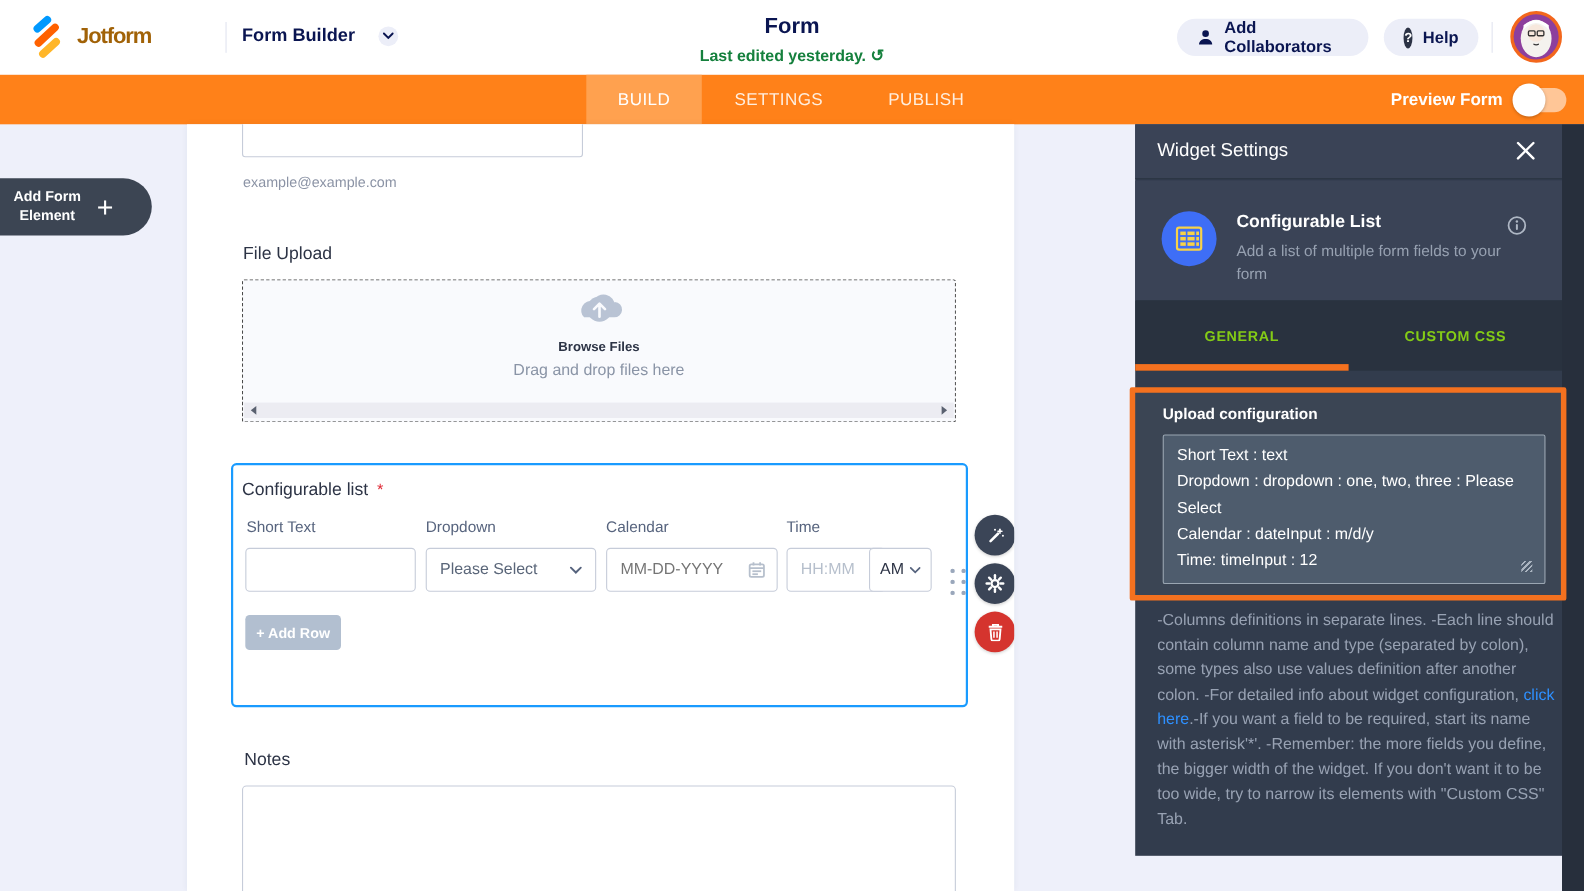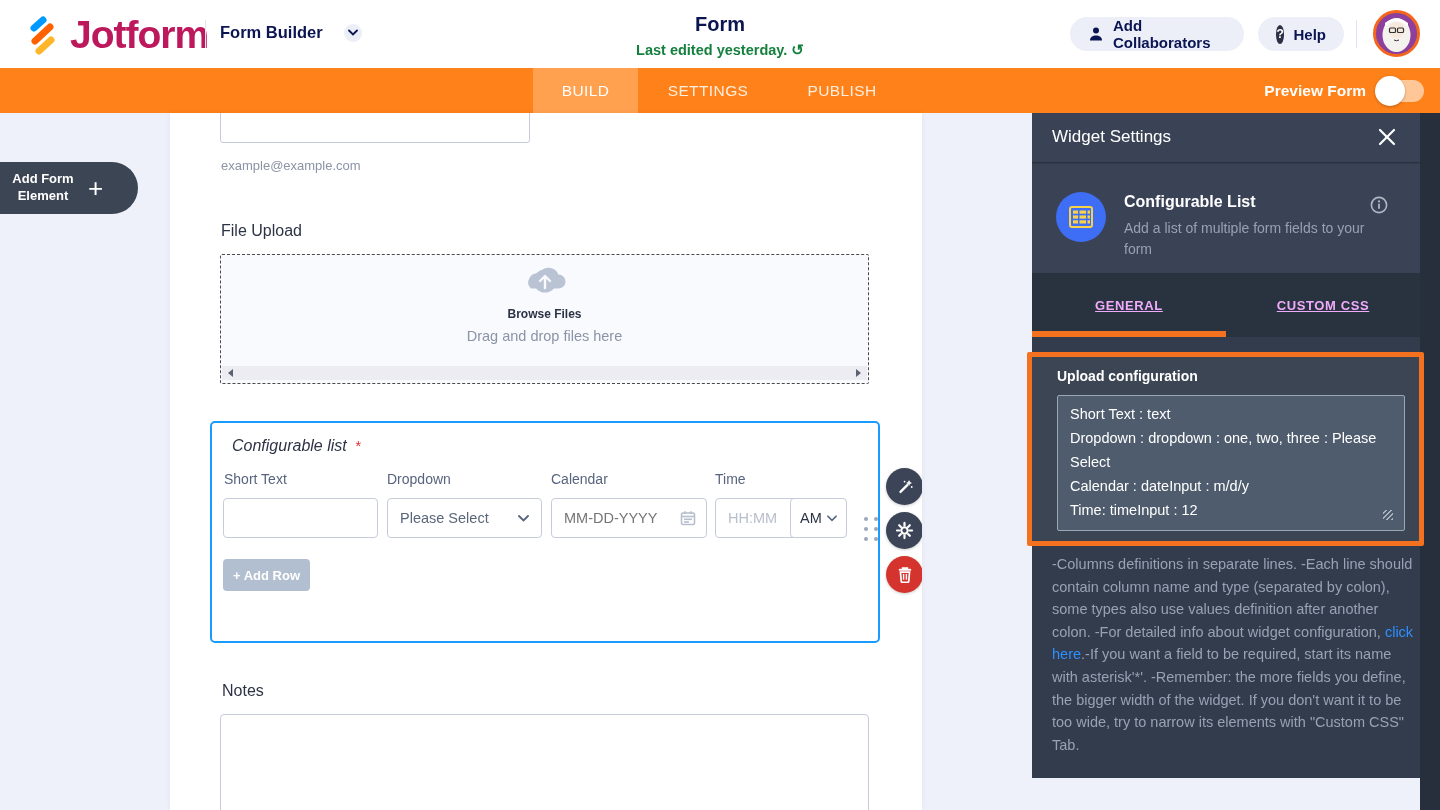--- a/index.html
+++ b/index.html
@@ -3,21 +3,21 @@
 <meta charset="utf-8">
 <style>
   * { margin:0; padding:0; box-sizing:border-box; }
   html,body { width:1440px; height:810px; }
   body { font-family:"Liberation Sans", sans-serif; background:#eef0fa; overflow:hidden; }
   #app { position:relative; width:1440px; height:810px; background:#eef0fa; }
 
   
   .header { position:absolute; left:0; top:0; width:1440px; height:68px; background:#fff; }
   .logo-wrap { position:absolute; left:24px; top:13px; display:flex; align-items:center; gap:10px; }
-  .logo-word { font-size:39px; font-weight:800; color:#be185d; letter-spacing:-1px; }
+  .logo-word { font-size:20px; font-weight:800; color:#a16207; letter-spacing:-1px; }
   .hdr-divider { position:absolute; top:20px; width:1px; height:28px; background:#e1e4f0; }
   .fb-label { position:absolute; left:220px; top:23px; display:flex; align-items:center; gap:21px;
               font-size:16.5px; font-weight:600; color:#0a1551; cursor:pointer; }
   .chev-circle { width:18px; height:18px; border-radius:50%; background:#eceef8; display:flex; align-items:center; justify-content:center; }
   .hdr-center { position:absolute; left:0; right:0; top:13px; text-align:center; pointer-events:none; }
   .form-title { font-size:20px; font-weight:700; color:#0a1551; }
   .last-edited { margin-top:5px; font-size:14.5px; font-weight:700; color:#15803d; }
   .last-edited .undo { font-size:15px; margin-left:4px; }
   .pill { position:absolute; top:17px; height:34px; border-radius:17px; background:#eceef8;
           display:flex; align-items:center; gap:9px; padding:0 18px; cursor:pointer;
@@ -58,21 +58,21 @@
   .browse-files { margin-top:4px; font-size:12px; font-weight:700; color:#2c3345; }
   .drop-hint { margin-top:7px; font-size:14.5px; color:#8a94a6; }
   .hscroll { position:absolute; left:1px; right:1px; bottom:3px; height:14px; background:#ececf2; cursor:pointer; }
   .hs-arrow { position:absolute; top:3px; width:0; height:0; border-top:4px solid transparent; border-bottom:4px solid transparent; }
   .hs-left  { left:6px;  border-right:5px solid #5a6170; }
   .hs-right { right:6px; border-left:5px solid #5a6170; }
 
   
   .widget { position:absolute; left:40px; top:308px; width:670px; height:222px; background:#fff;
             border:2px solid #199bff; border-radius:5px; }
-  .widget-title { position:absolute; left:20px; top:14px; font-size:16px; font-weight:500; color:#2c3345;font-style:italic; }
+  .widget-title { position:absolute; left:8px; top:14px; font-size:16px; font-weight:500; color:#2c3345; }
   .req { color:#e0303c; margin-left:8px; font-size:15px; }
   .col-label { position:absolute; top:48px; font-size:14px; color:#57647e; }
   .fld { position:absolute; top:75px; height:40px; border:1px solid #c6ccd9; border-radius:4px; background:#fff;
          font-size:14.5px; display:flex; align-items:center; padding:0 12px; color:#2c3345; }
   input.fld { font-family:"Liberation Sans", sans-serif; }
   input.fld::placeholder { color:#b6bfcc; opacity:1; }
   .selectbox { justify-content:space-between; cursor:pointer; }
   .sel-text { color:#5a6679; }
   .addrow-btn { position:absolute; left:11px; top:136px; width:87px; height:32px; background:#b2bfd0; border:none;
                 border-radius:4px; color:#fff; font-size:13px; font-weight:700; cursor:pointer;
@@ -93,21 +93,21 @@
   .panel-title { position:absolute; left:20px; top:14px; font-size:17px; font-weight:500; color:#fff; }
   .panel-close { position:absolute; right:22px; top:15px; width:20px; height:20px; cursor:pointer; }
   .panel-info { position:absolute; left:0; top:51px; width:388px; height:109px; background:#3a4356; }
   .w-icon-circle { position:absolute; left:24px; top:28px; width:50px; height:50px; border-radius:50%;
                    background:#3e6ef6; display:flex; align-items:center; justify-content:center; }
   .w-name { position:absolute; left:92px; top:29px; font-size:16px; font-weight:700; color:#fff; }
   .w-desc { position:absolute; left:92px; top:54px; width:242px; font-size:14px; color:#97a1b1; line-height:21px; }
   .info-ic { position:absolute; right:32px; top:32px; cursor:pointer; }
   .panel-tabs { position:absolute; left:0; top:160px; width:388px; height:64px; background:#29323f; display:flex; }
   .p-tab { width:194px; height:64px; display:flex; align-items:center; justify-content:center;
-           font-size:13px; font-weight:700; letter-spacing:.6px; color:#f0abfc; cursor:pointer; position:relative;text-decoration:underline; }
+           font-size:13px; font-weight:700; letter-spacing:.6px; color:#84cc16; cursor:pointer; position:relative; }
   .p-tab.active::after { content:""; position:absolute; left:0; bottom:0; width:100%; height:6px; background:#f4711f; }
   .highlight-box { position:absolute; left:-5px; top:239px; width:397px; height:194px;
                    border:5px solid #f4711f; background:#3b4554; border-radius:2px; z-index:3; }
   .fc-label { position:absolute; left:25px; top:11px; font-size:14px; font-weight:700; color:#fff; }
   .fc-textarea { position:absolute; left:25px; top:38px; width:348px; height:136px; background:#4e5c6d;
                  border:1px solid #9aa6b2; border-radius:2px; color:#fff; font-size:14.5px; line-height:24px;
                  padding:6px 12px; resize:none; font-family:"Liberation Sans", sans-serif; }
   .fc-resize { position:absolute; right:26px; bottom:21px; width:10px; height:10px; pointer-events:none;
                background:repeating-linear-gradient(135deg, transparent 0 2px, #aab4c0 2px 3.5px); }
   .panel-help { position:absolute; left:20px; top:440px; width:362px; font-size:14.5px; line-height:22.6px; color:#98a2b3; }

